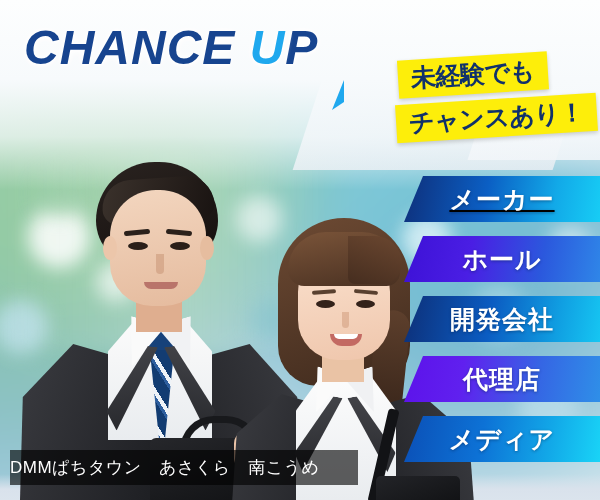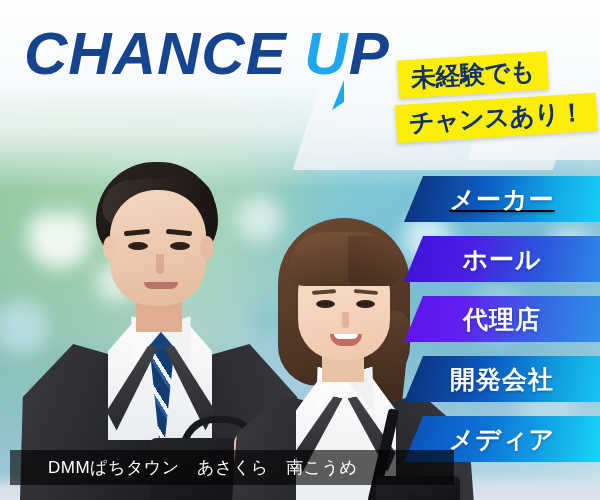--- a/index.html
+++ b/index.html
@@ -190,21 +190,21 @@
   
   .headline{position:absolute;left:18px;top:20px;z-index:20;}
   .line1{
     font-size:37px;font-weight:700;color:#10316b;letter-spacing:-1px;
     white-space:nowrap;line-height:1.05;
     text-shadow:0 0 7px #fff,0 0 7px #fff,0 1px 2px rgba(255,255,255,.95);
   }
   .line1 .num{font-size:45px;}
   .line2{
     margin-top:4px;margin-left:6px;
-    font-size:60px;font-weight:700;font-style:italic;color:#17448f;
+    font-size:48px;font-weight:700;font-style:italic;color:#17448f;
     letter-spacing:1px;line-height:1;white-space:nowrap;
     text-shadow:0 0 8px #fff,0 0 8px #fff,0 2px 3px rgba(255,255,255,.9);
   }
   .line2 .up-u{color:#1fa8ee;position:relative;}
   .arrow-u{
     position:absolute;left:331px;top:80px;width:14px;height:30px;z-index:21;
     pointer-events:none;
   }
 
   
@@ -231,23 +231,23 @@
     text-shadow:0 1px 3px rgba(0,30,70,.45);white-space:nowrap;
   }
   .cat.c1{background:linear-gradient(100deg,#0e2f7a 0%,#0b5fc4 42%,#12a9e8 76%,#17cdf5 100%);text-decoration:underline;}
   .cat.c2{background:linear-gradient(100deg,#3d11d6 0%,#4a1ee4 34%,#2b58dd 70%,#2f86e8 100%);}
   .cat.c3{background:linear-gradient(100deg,#0d2f78 0%,#0b5cc2 44%,#109fe2 78%,#16c6f2 100%);}
   .cat.c4{background:linear-gradient(100deg,#5c12ea 0%,#6020ef 30%,#3566e4 68%,#2f8fe8 100%);}
   .cat.c5{background:linear-gradient(100deg,#0b4fb6 0%,#0d72d6 40%,#12a8e8 74%,#19d4f7 100%);}
 
   
   .caption{
-    position:absolute;left:10px;top:450px;width:444px;height:35px;z-index:26;
+    position:absolute;left:10px;top:450px;width:348px;height:35px;z-index:26;
     background:rgba(0,0,0,.62);
-    display:flex;align-items:center;padding-left:38px;box-sizing:border-box;
+    display:flex;align-items:center;box-sizing:border-box;
   }
   .caption span{color:#fff;font-size:17px;letter-spacing:.5px;white-space:nowrap;}
 </style>
 </head>
 <body>
 
 <div id="banner">
 
   <div class="bg">
     <div class="bg-base"></div>
@@ -329,26 +329,26 @@
     <div class="badge-row r2">チャンスあり！</div>
   </div>
 
   <div class="cats">
     <div class="cat c1">
         <span>メーカー</span>
       </div>
     <div class="cat c2">
         <span>ホール</span>
       </div>
+    <div class="cat c3">
+        <span>開発会社</span>
+      </div>
     <div class="cat c4">
         <span>代理店</span>
       </div>
-    <div class="cat c3">
-        <span>開発会社</span>
-      </div>
     <div class="cat c5">
         <span>メディア</span>
       </div>
   </div>
 
   <div class="caption">
     <span>DMMぱちタウン　あさくら　南こうめ</span>
   </div>
 
 </div>

